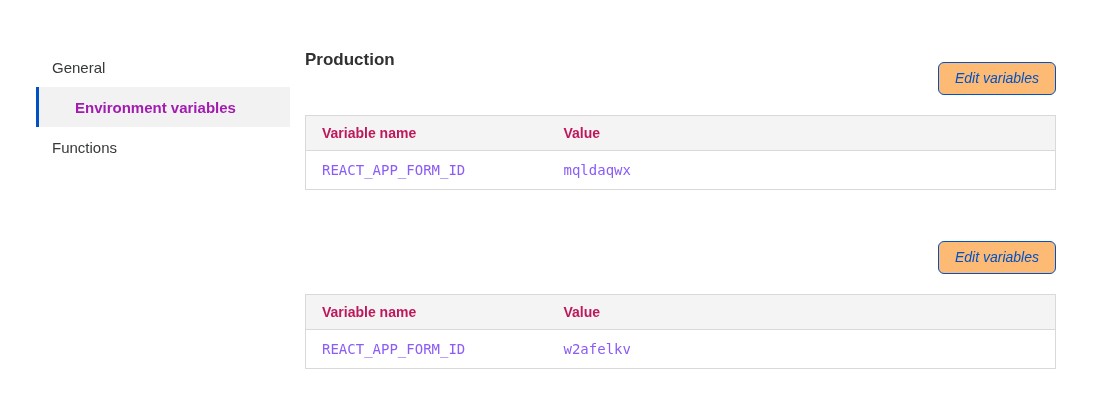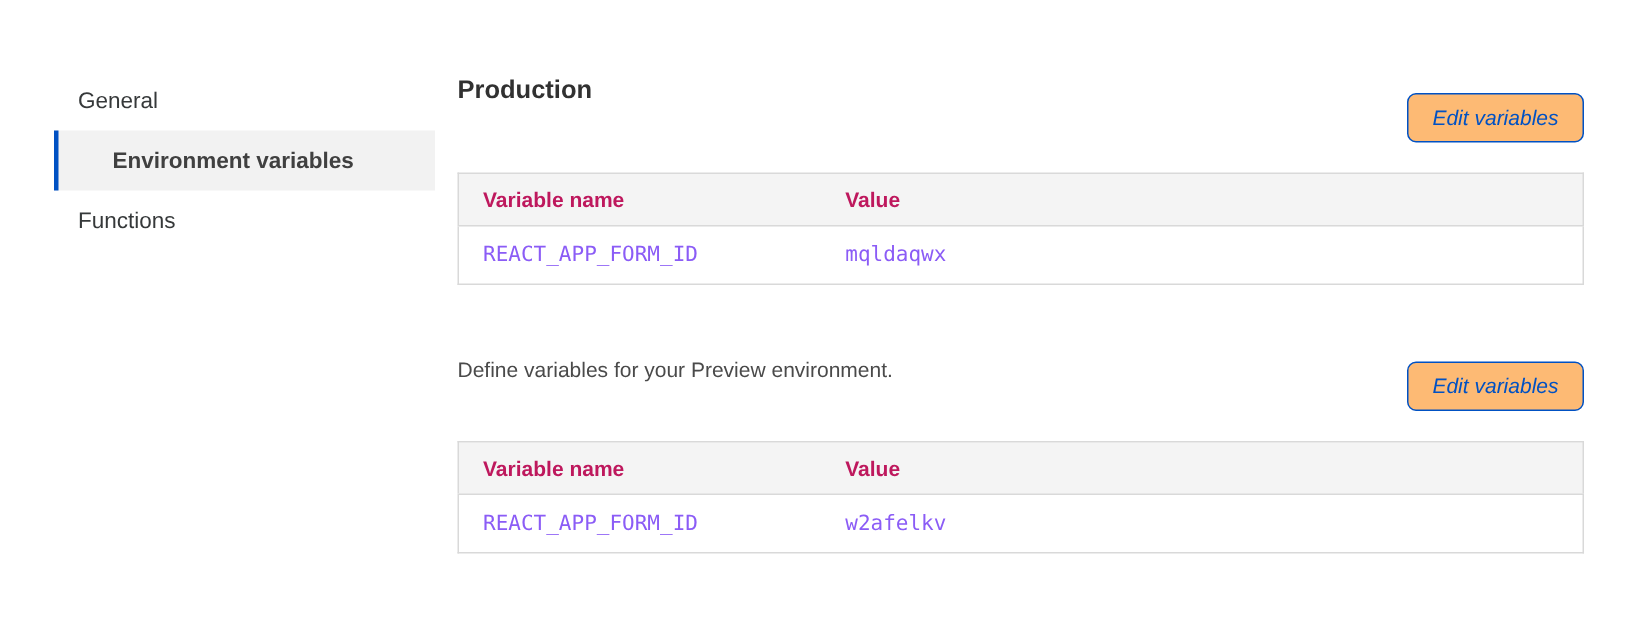--- a/index.html
+++ b/index.html
@@ -30,21 +30,21 @@
     border-left: 3px solid transparent;
     font-size: 15px;
     color: #36393a;
     cursor: pointer;
     white-space: nowrap;
   }
   .side-item.active {
     background: #f2f2f2;
     border-left-color: #0051c3;
     font-weight: 700;
-    color: #404040;
+    color: #a21caf;
     padding-left: 36px;
   }
 
   
   .main {
     flex: 1;
     margin-left: 15px;
     margin-right: 44px;
     min-width: 0;
   }
@@ -145,21 +145,20 @@
             <td>REACT_APP_FORM_ID</td>
             <td>mqldaqwx</td>
           </tr>
         </tbody>
       </table>
     </section>
 
     <section class="section">
       <div class="section-header">
         <div>
-          <p class="section-desc">Define variables for your Preview environment.</p>
         </div>
         <button class="btn-outline">Edit variables</button>
       </div>
       <table class="vars-table">
         <thead>
           <tr>
             <th>Variable name</th>
             <th>Value</th>
           </tr>
         </thead>

